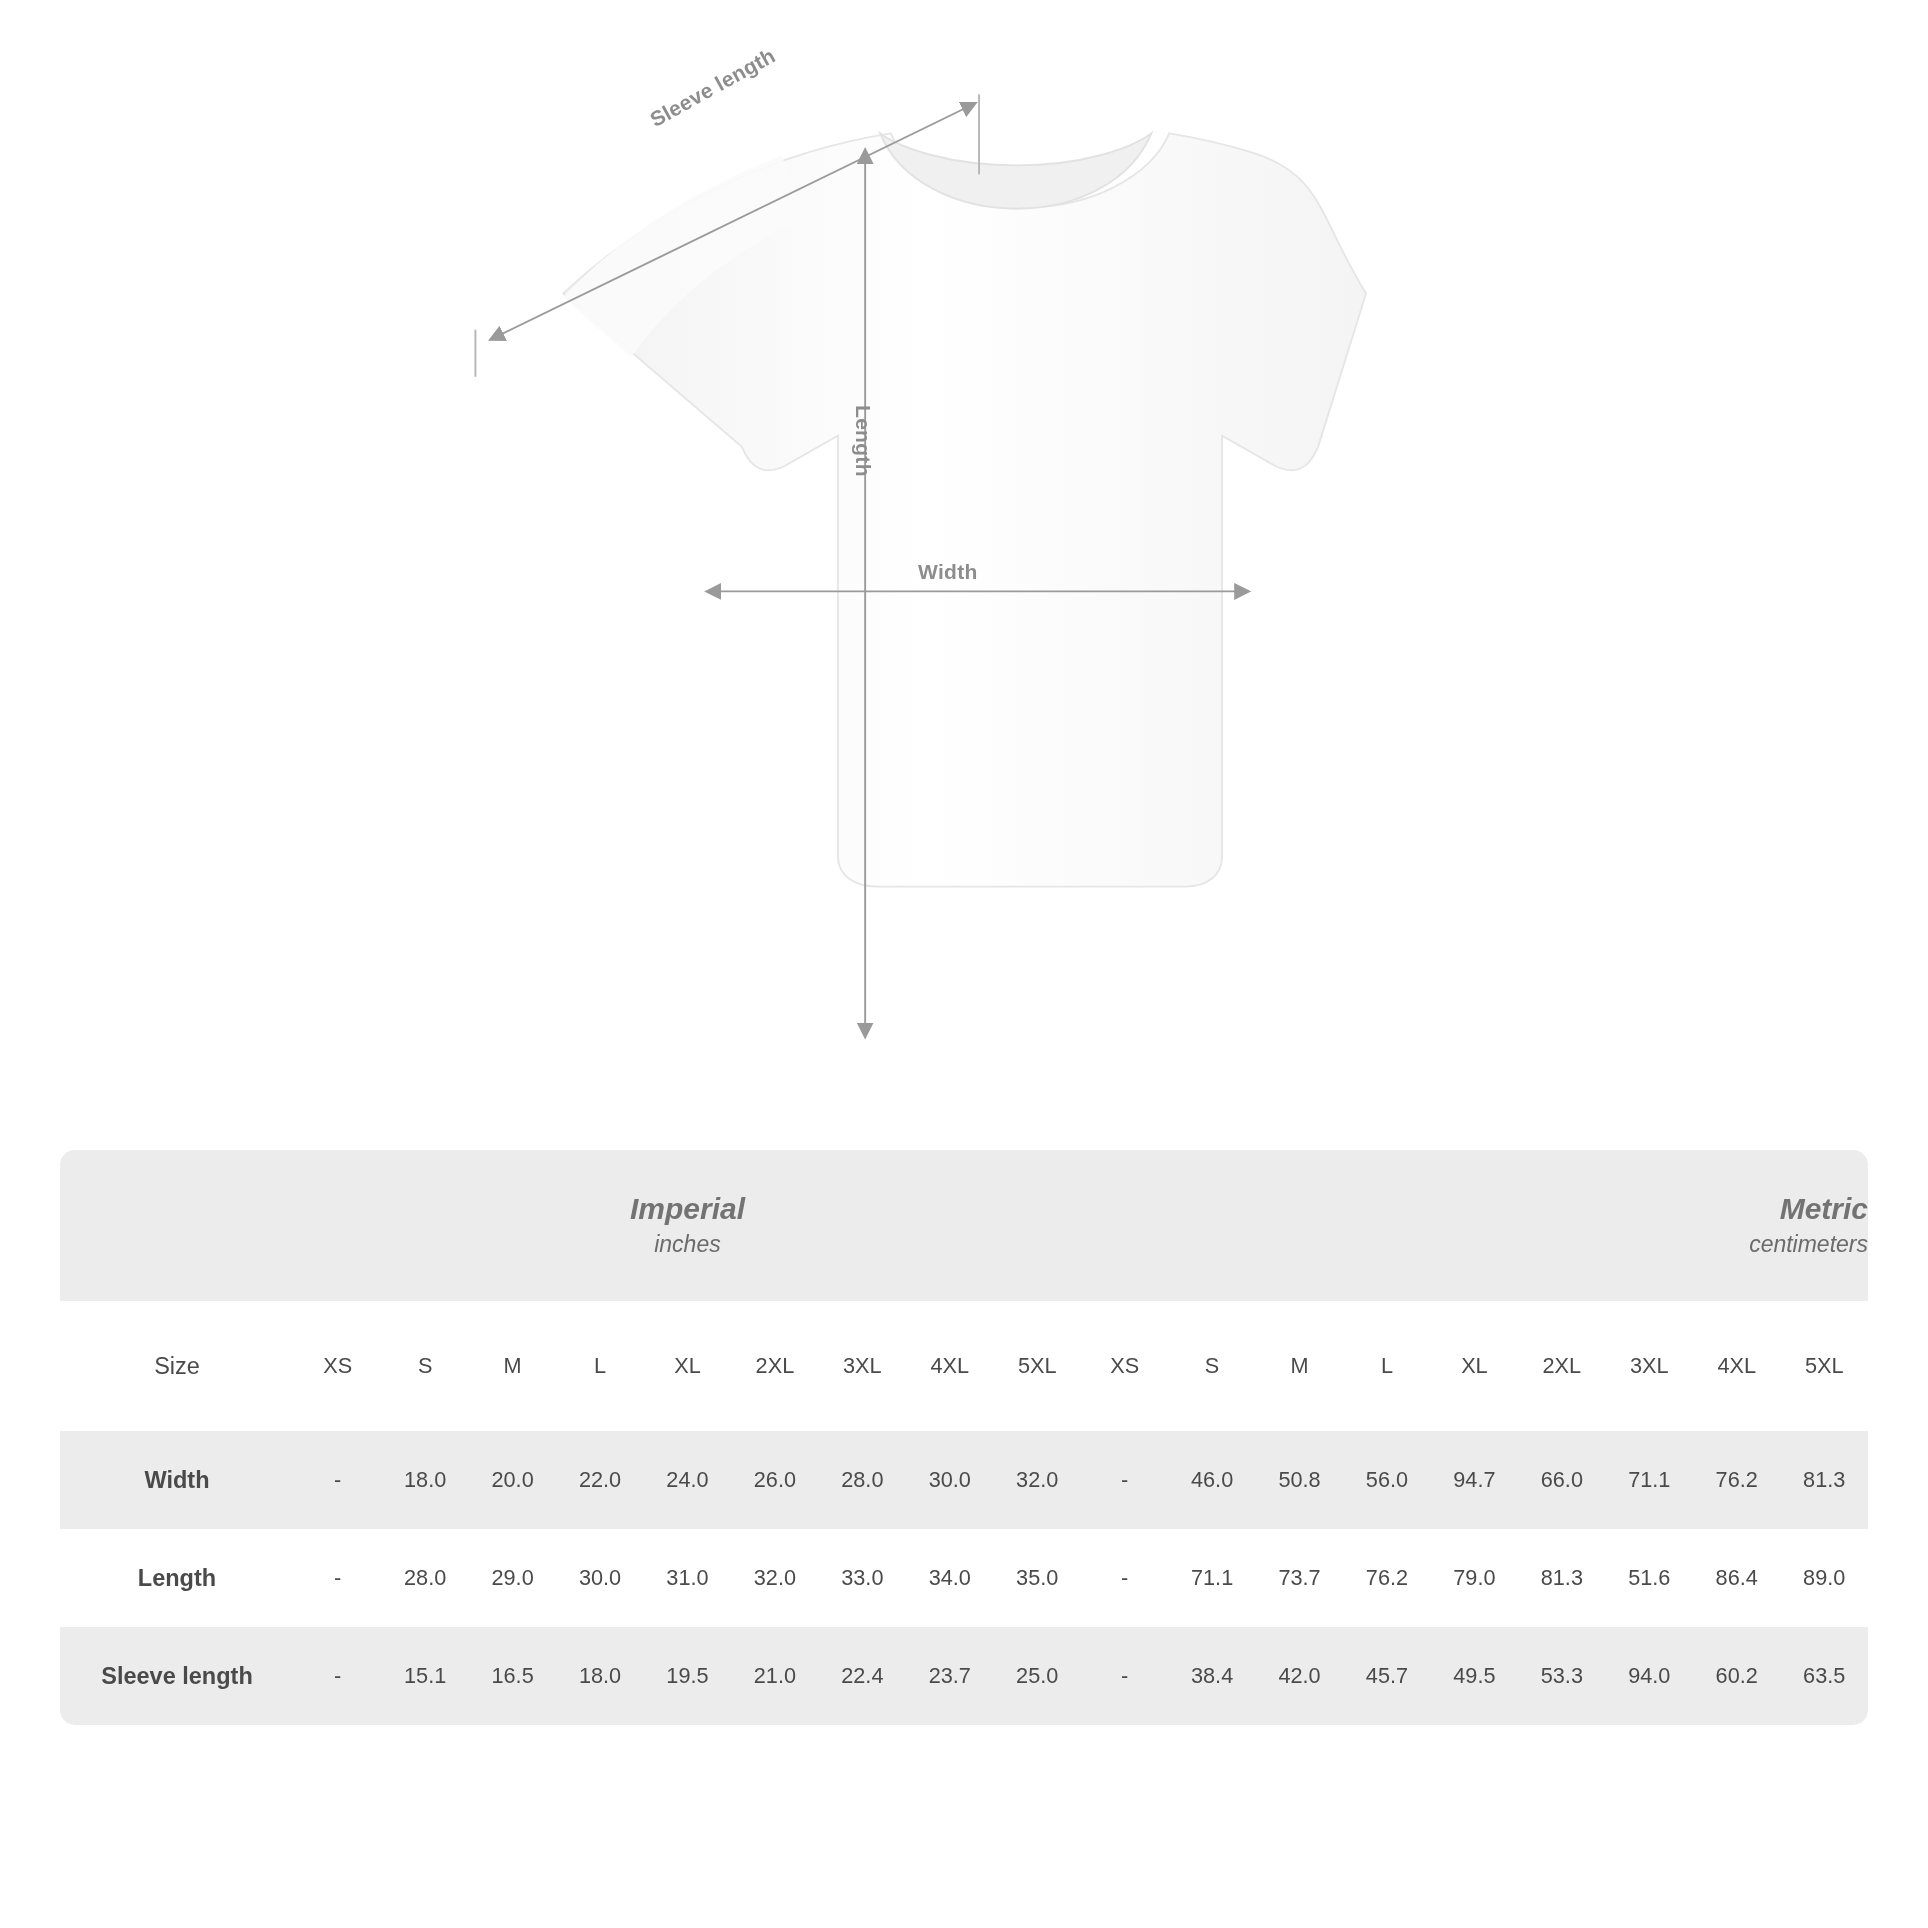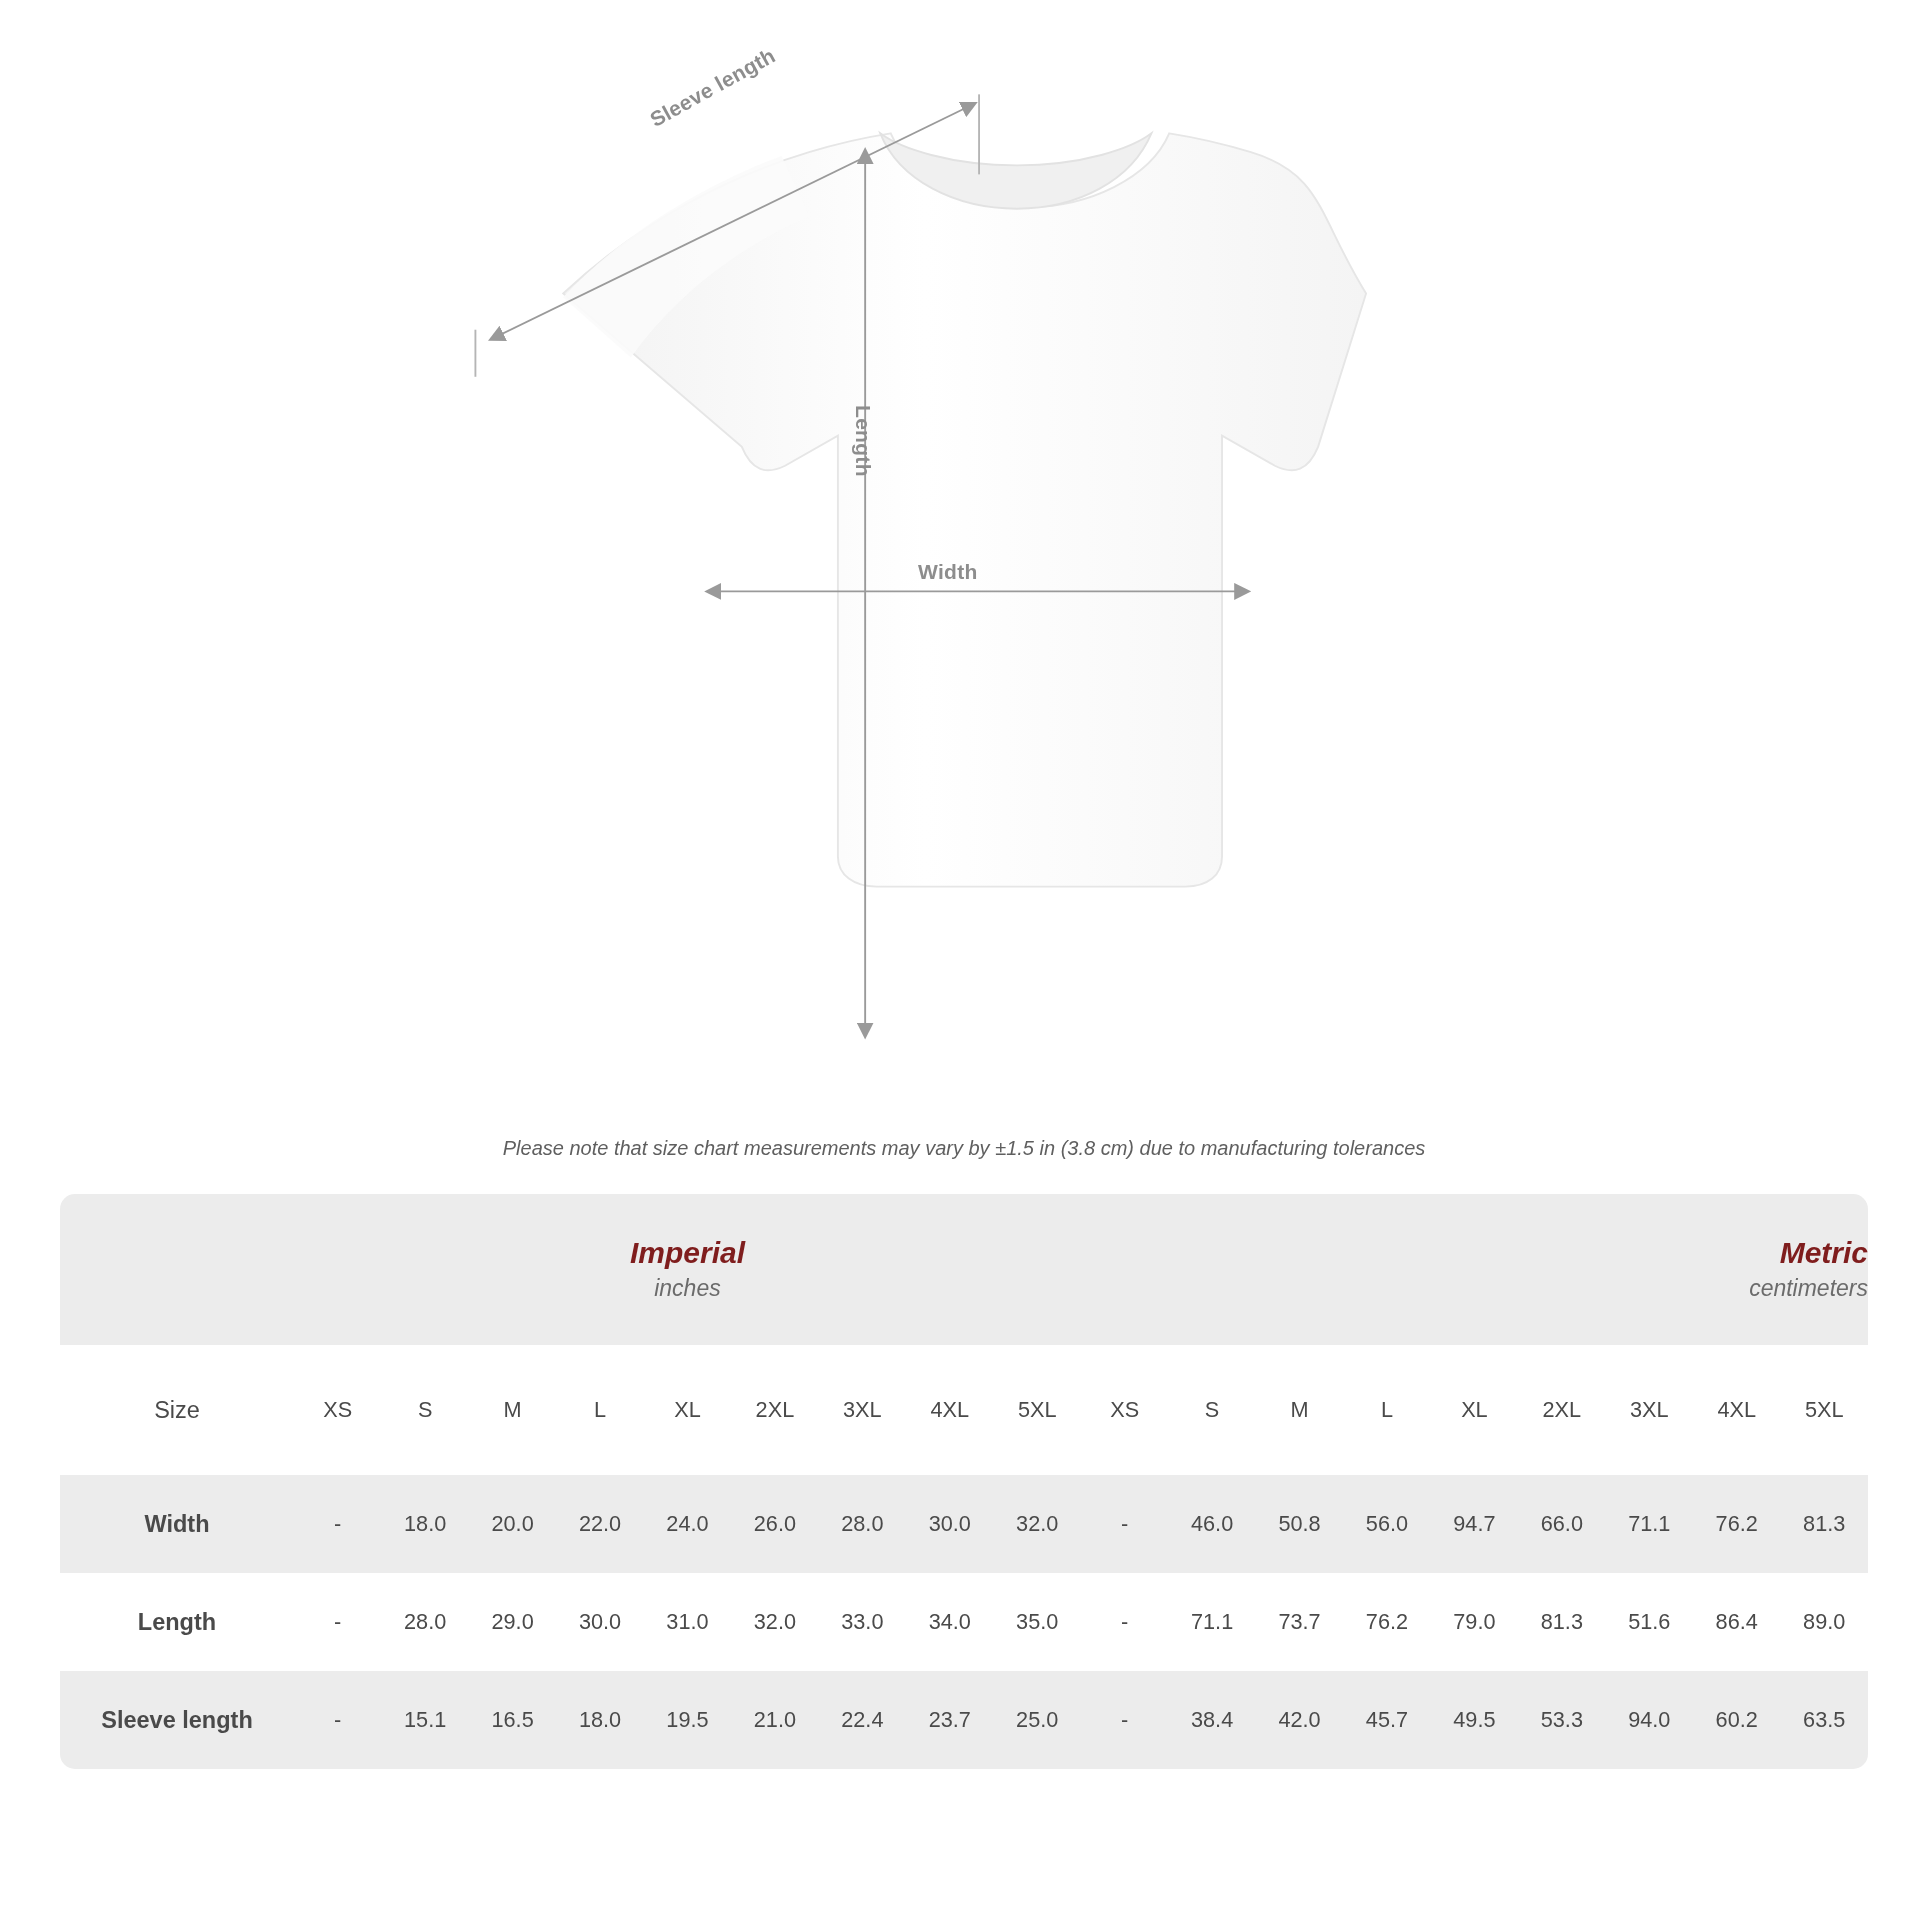--- a/index.html
+++ b/index.html
@@ -101,21 +101,21 @@
     background: #ececec;
     height: 151px;
     vertical-align: middle;
   }
   .unit-band td.corner-left  { border-top-left-radius: 15px; }
   .unit-band td.corner-right { border-top-right-radius: 15px; text-align: right; }
   .unit-name {
     font-size: 30px;
     font-weight: bold;
     font-style: italic;
-    color: #7f1d1d;
+    color: #737373;
     line-height: 1.25;
   }
   .unit-sub {
     font-size: 23px;
     font-style: italic;
     color: #6b6b6b;
     line-height: 1.5;
   }
 
   
@@ -206,21 +206,20 @@
 
     <line x1="752" y1="628" x2="1325" y2="628" stroke="#9a9a9a" stroke-width="2" marker-end="url(#arrow)" marker-start="url(#arrowStart)"></line>
   </svg>
 
   <div class="annot annot-sleeve">Sleeve length</div>
   <div class="annot annot-length">Length</div>
   <div class="annot annot-width">Width</div>
 </div>
 
 <div class="title-block">
-  <div class="subtitle">Please note that size chart measurements may vary by ±1.5 in (3.8 cm) due to manufacturing tolerances</div>
 </div>
 
 <div class="table-wrap">
   <table class="size-table">
     <colgroup>
       <col class="col-label">
       <col span="9" class="col-data">
       <col span="9" class="col-data">
     </colgroup>
     <tbody>

